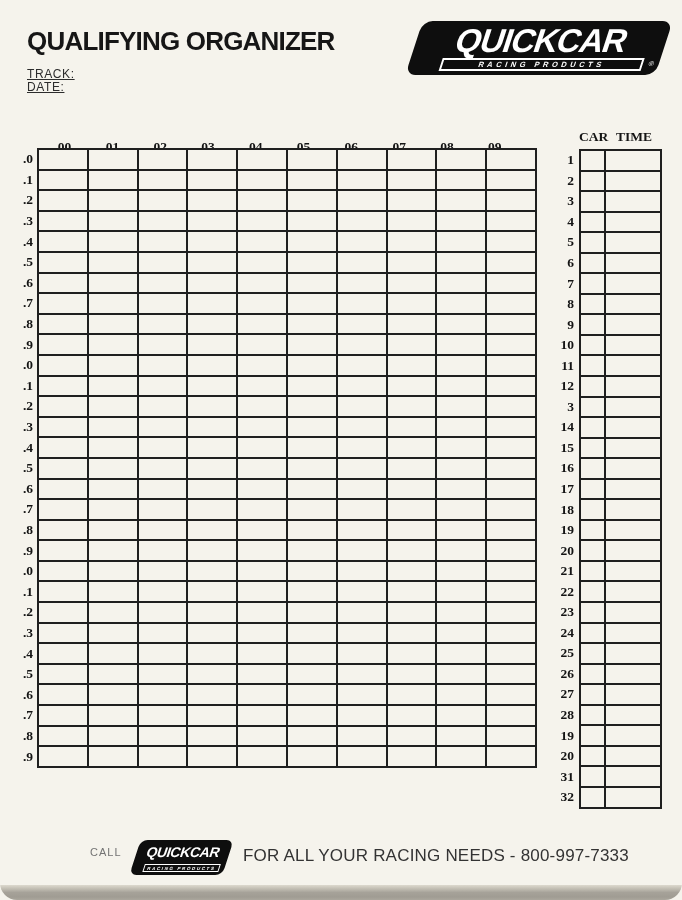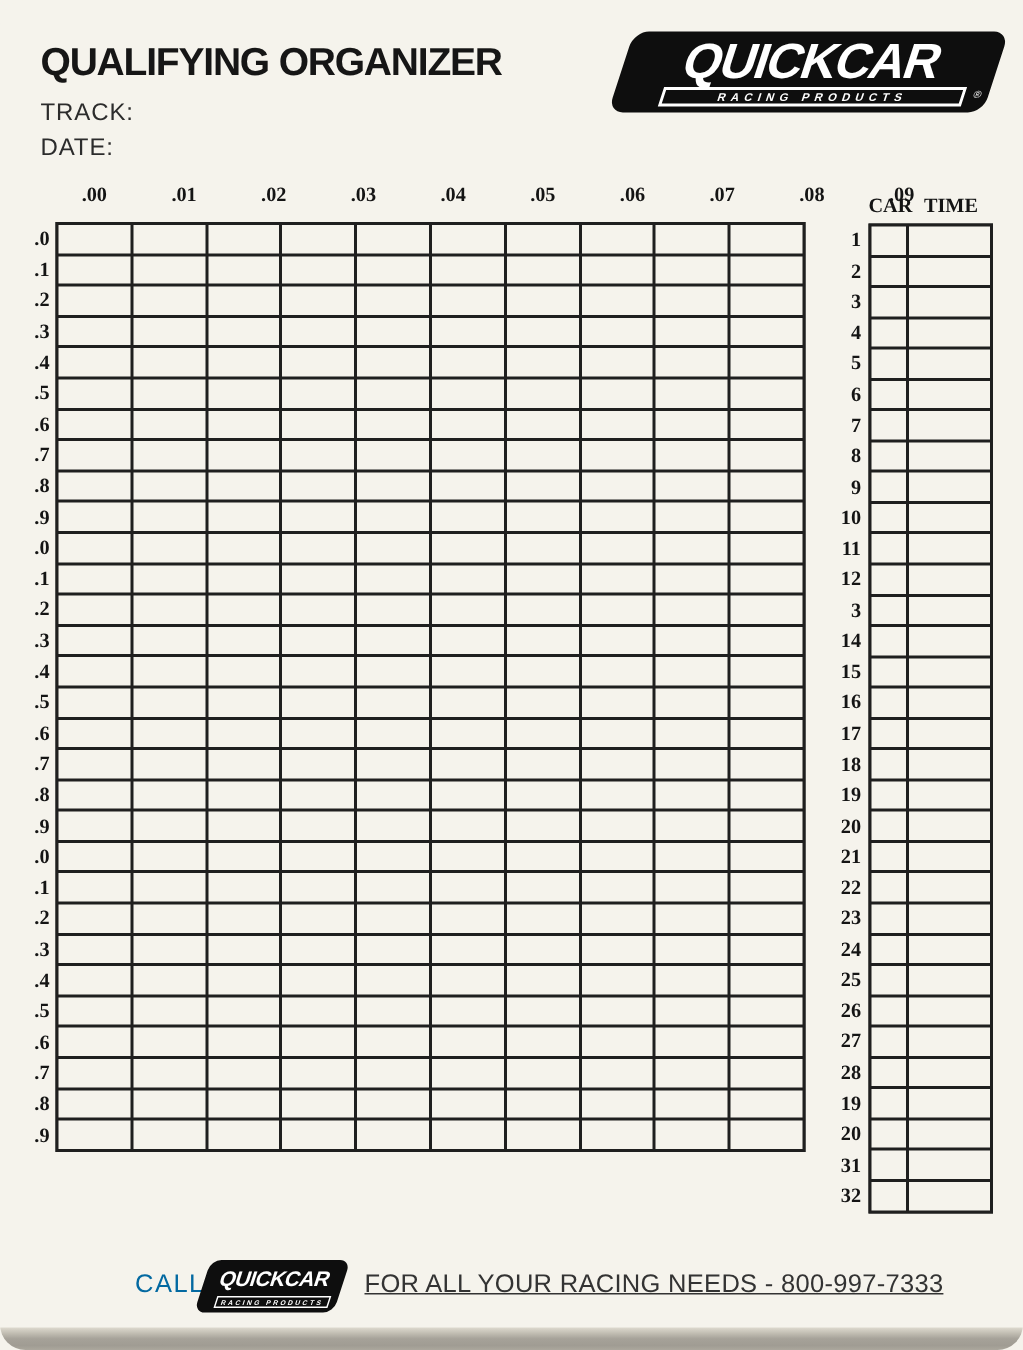--- a/index.html
+++ b/index.html
@@ -4,43 +4,43 @@
 <style>
   * { margin:0; padding:0; box-sizing:border-box; }
   html,body { width:682px; height:900px; }
   body { font-family:"Liberation Sans", sans-serif; background:#f5f3ec; }
 
   .page { position:relative; width:682px; height:900px; background:#f5f3ec; overflow:hidden;border-radius:17px; }
 
   
   .title { position:absolute; left:27px; top:26px; font-size:26px; font-weight:bold;
            letter-spacing:-0.8px; color:#161616; }
-  .field-label { position:absolute; left:27px; font-size:16px; letter-spacing:0.6px; color:#2c2c2c; }
+  .field-label { position:absolute; left:27px; font-size:12px; letter-spacing:0.6px; color:#2c2c2c;text-decoration:underline; }
   .track { top:67px; }
-  .date  { top:90px; }
+  .date  { top:80px; }
 
   
   .logo-box { position:relative; width:100%; height:100%; background:#0e0e0e;
               border-radius:10px; transform:skewX(-18deg); }
   .logo-word { position:absolute; left:0; right:0; top:1px; text-align:center; color:#fff;
                font-weight:bold; white-space:nowrap; }
   .logo-strip { position:absolute; background:#0e0e0e; border:2px solid #fff;
                 display:flex; align-items:center; justify-content:center;
                 color:#fff; font-weight:bold; white-space:nowrap; overflow:hidden; }
   .logo-reg { position:absolute; color:#fff; }
 
   .logo-main { position:absolute; left:414px; top:21px; width:250px; height:54px; }
   .logo-main .logo-word { font-size:33px; letter-spacing:-1px; }
   .logo-main .logo-strip { left:32px; right:16px; bottom:4px; height:13px;
                            font-size:7.5px; letter-spacing:3.5px; }
   .logo-main .logo-reg { right:5px; bottom:8px; font-size:7px; }
 
   
-  .col-headers { position:absolute; left:39px; top:122px; display:grid;
-                 grid-template-columns:repeat(10,47.8px); column-gap:12px; }
+  .col-headers { position:absolute; left:39px; top:139px; display:grid;
+                 grid-template-columns:repeat(10,47.8px); column-gap:0; }
   .col-headers > div { text-align:center; font-family:"Liberation Serif",serif;
                        font-weight:bold; font-size:13.5px; color:#141414; }
 
   .row-labels { position:absolute; left:4px; top:150px; width:29px;
                 display:flex; flex-direction:column; gap:2px; }
   .row-labels > div { height:18.6px; display:flex; align-items:center; justify-content:flex-end;
                       font-family:"Liberation Serif",serif; font-weight:bold; font-size:13.5px; color:#141414; }
 
   .main-grid { position:absolute; left:37px; top:148px; display:grid;
                grid-template-columns:repeat(10,47.8px); grid-auto-rows:18.6px; gap:2px;
@@ -56,29 +56,29 @@
   .car-numbers { position:absolute; left:546px; top:151px; width:28px;
                  display:flex; flex-direction:column; gap:2px; }
   .car-numbers > div { height:18.55px; display:flex; align-items:center; justify-content:flex-end;
                        font-family:"Liberation Serif",serif; font-weight:bold; font-size:13.5px; color:#141414; }
 
   .car-grid { position:absolute; left:579px; top:149px; display:grid;
               grid-template-columns:23px 54px; grid-auto-rows:18.55px; gap:2px;
               background:#1f1f1f; border:2px solid #1f1f1f; width:83px; height:660px; }
 
   
-  .footer-call { position:absolute; left:90px; top:846px; font-size:17px;
-                 letter-spacing:1px; color:#0369a1; }
+  .footer-call { position:absolute; left:90px; top:846px; font-size:11px;
+                 letter-spacing:1px; color:#737373; }
   .logo-footer { position:absolute; left:135px; top:840px; width:93px; height:35px; }
   .logo-footer .logo-box { border-radius:7px; }
   .logo-footer .logo-word { font-size:14px; letter-spacing:-0.3px; top:4px; }
   .logo-footer .logo-strip { left:12px; right:5px; bottom:3px; height:8px;
                              font-size:4.5px; letter-spacing:1.6px; border-width:1px; }
   .footer-text { position:absolute; left:243px; top:846px; font-size:17px;
-                 letter-spacing:0.2px; color:#333; white-space:nowrap;text-decoration:underline; }
+                 letter-spacing:0.2px; color:#333; white-space:nowrap; }
 
   
   .bottom-band { position:absolute; left:0; bottom:0; width:682px; height:15px;
                  background:linear-gradient(180deg,#ddd9ce 0%,#c2beb3 25%,#a6a299 50%,#a09c93 80%,#aba79d 100%); }
 </style>
 </head>
 <body>
 
 <div class="page">
 

